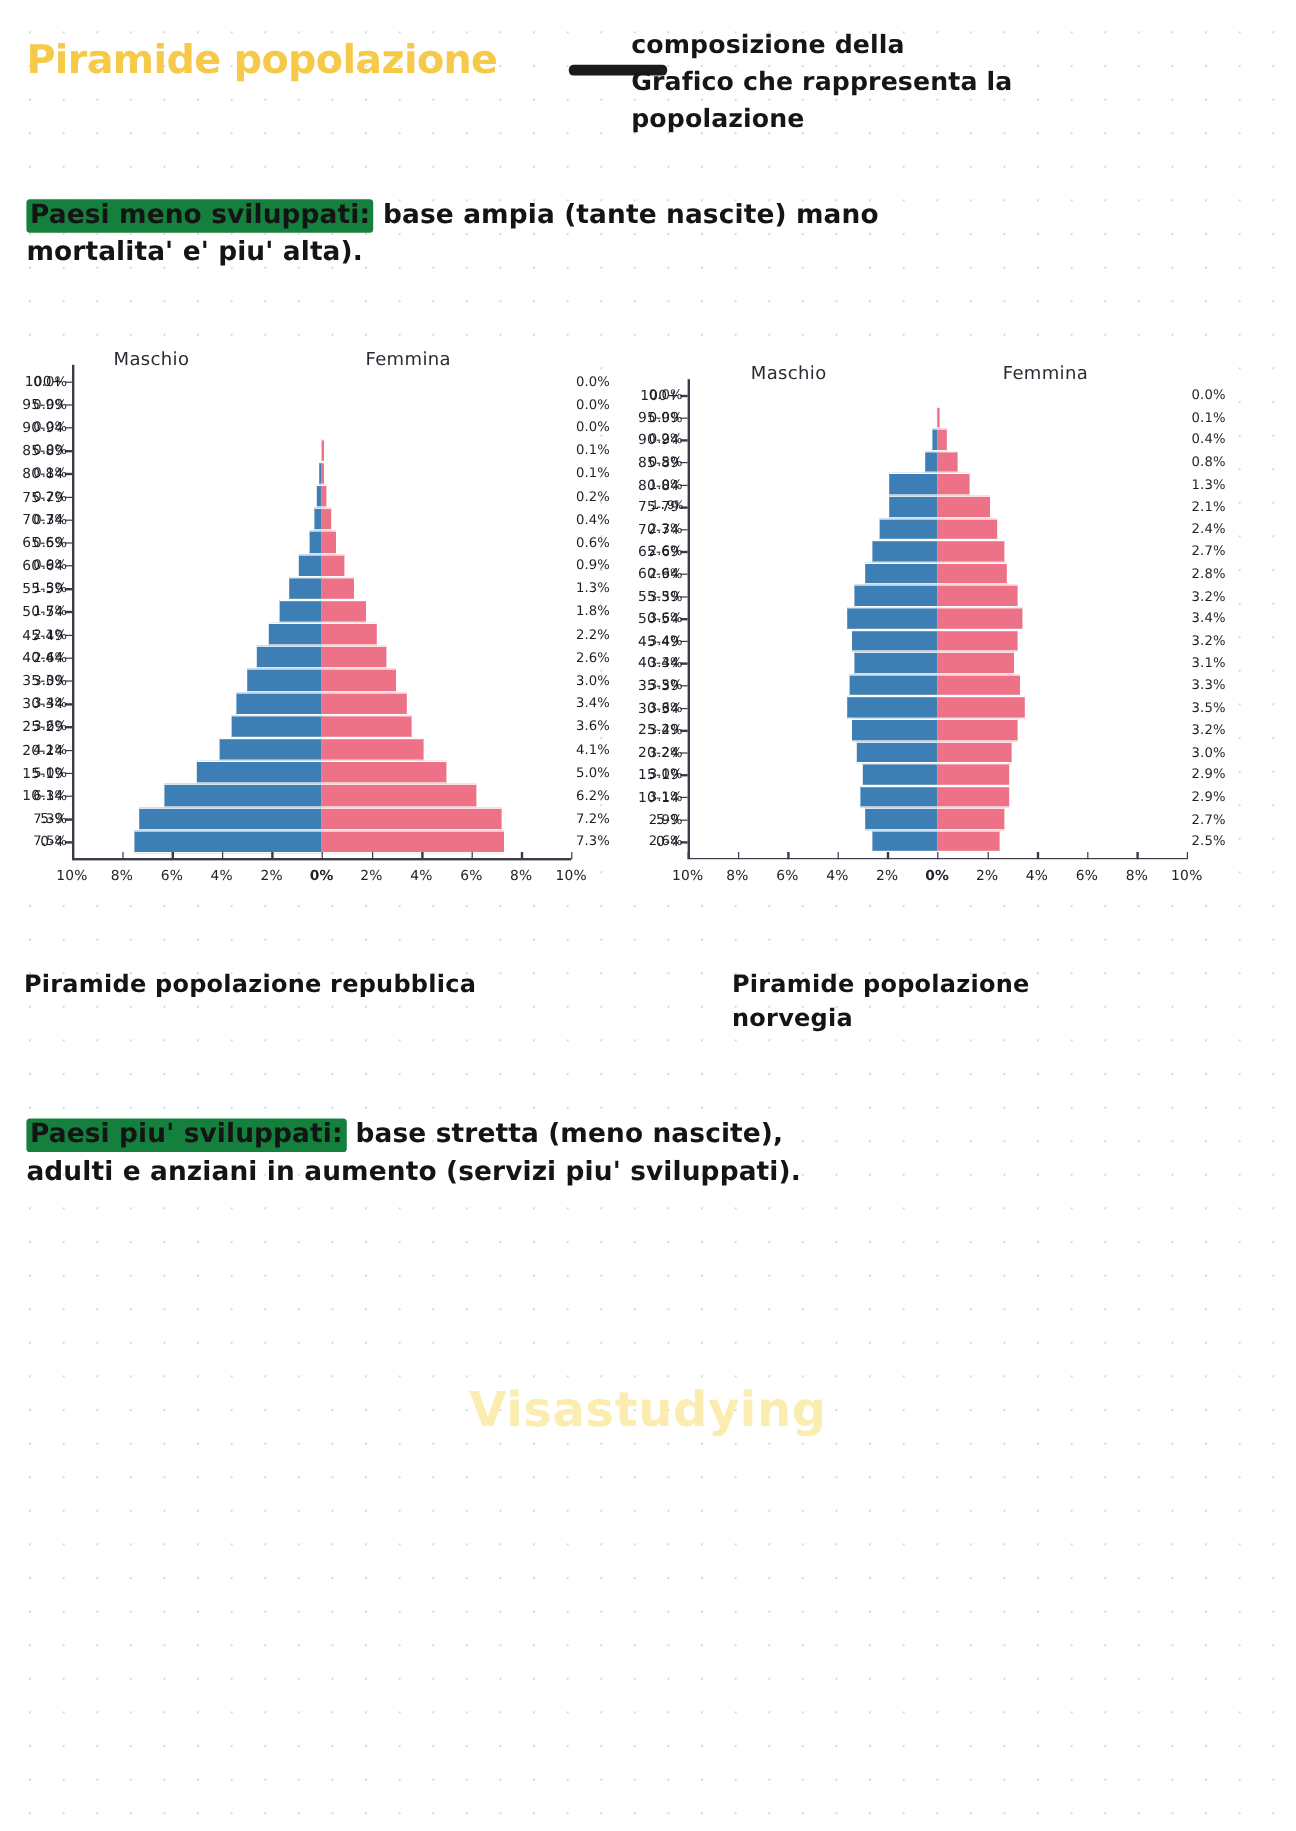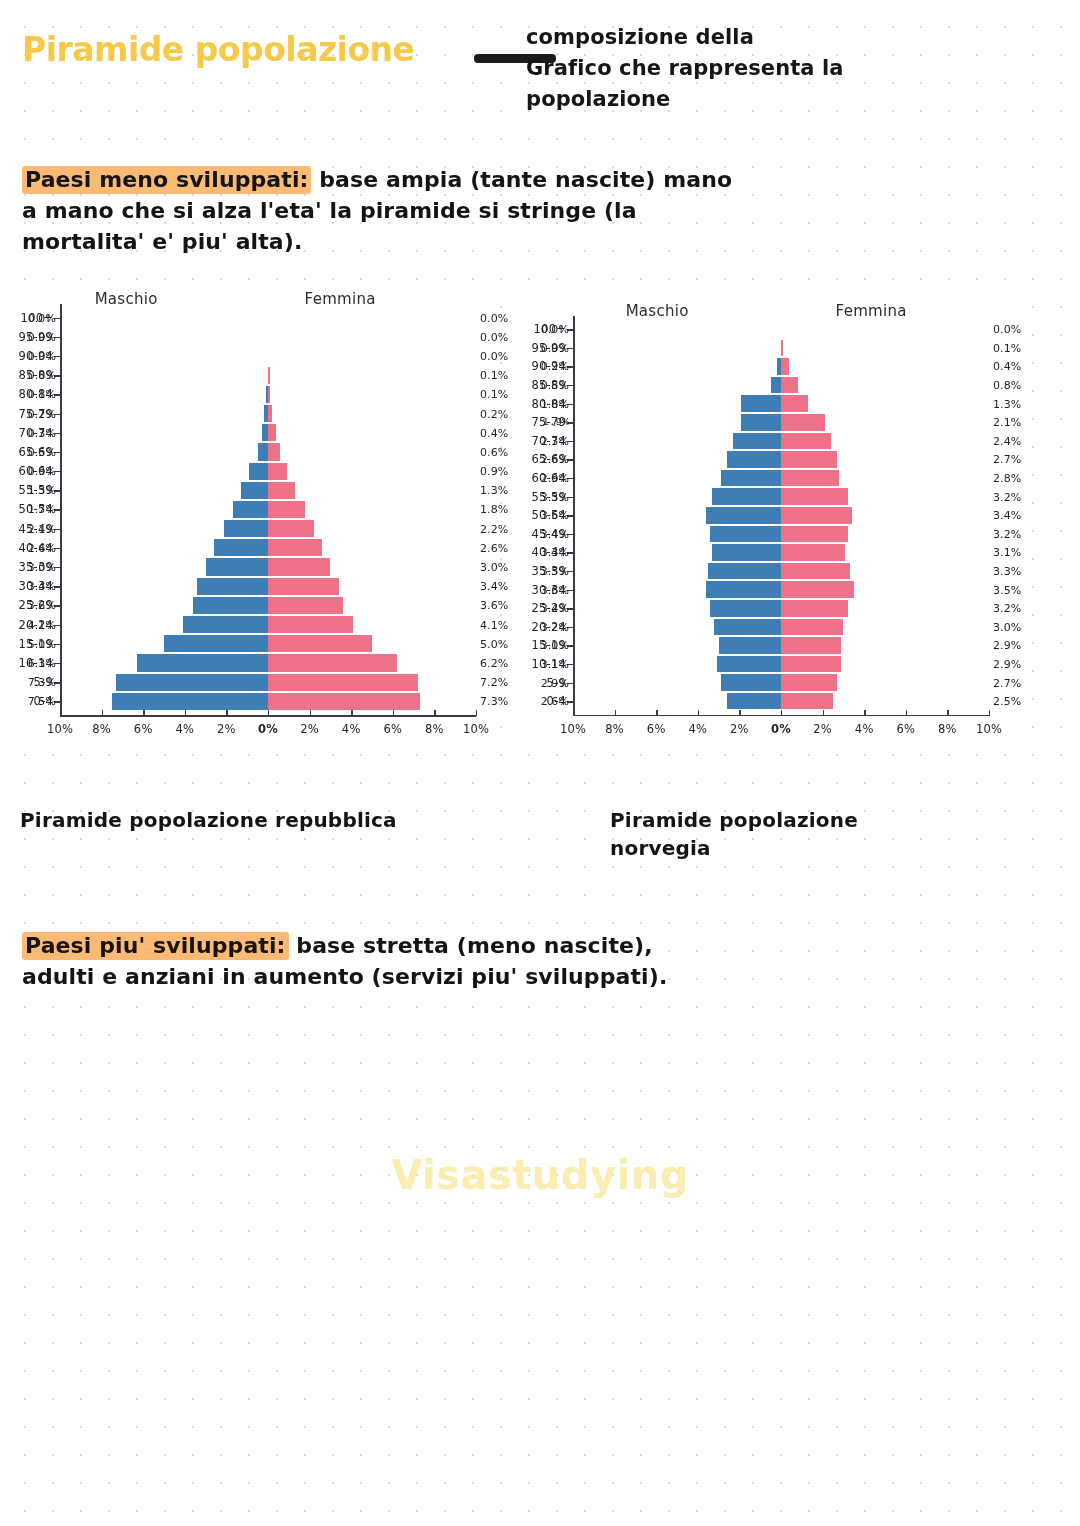--- a/index.html
+++ b/index.html
@@ -40,21 +40,21 @@
   #header-note div { white-space:nowrap; }
 
   
   .para {
     position:absolute;
     font-size:22px; font-weight:bold; color:#141414;
     line-height:31px; letter-spacing:0.1px;
   }
   .para .ln { white-space:nowrap; }
   .hl {
-    background:#fdba74;
+    background:#15803d;
     border-radius:3px;
     padding:1px 3px 2px 3px;
     box-decoration-break: clone;
   }
   #para-less { left:22px; top:164px; width:1000px; }
   #para-more { left:22px; top:930px; width:1000px; }
 
   
   .caption {
     position:absolute;
@@ -153,21 +153,20 @@
   <div id="title-dash"></div>
   <div id="header-note">
     <div class="ln">composizione della</div>
     <div class="ln">Grafico che rappresenta la</div>
     <div class="ln">popolazione</div>
   </div>
 </div>
 
 <div class="para" id="para-less">
   <div class="ln"><span class="hl">Paesi meno sviluppati:</span><span>  base ampia (tante nascite) mano</span></div>
-  <div class="ln">a mano che si alza l'eta' la piramide si stringe (la</div>
   <div class="ln">mortalita' e' piu' alta).</div>
 </div>
 
 <div class="chart" id="chart-congo">
   <div class="plot">
       <div class="gender-label male">Maschio</div>
       <div class="gender-label female">Femmina</div>
       <div class="rows" style="left: 78px; right: 18px; top: 20px; height: 403.2px;">
         <div class="prow" style="height: 19.2px;">
           <div class="ax-label" style="left: -78px; width: 76px;">100+</div>

